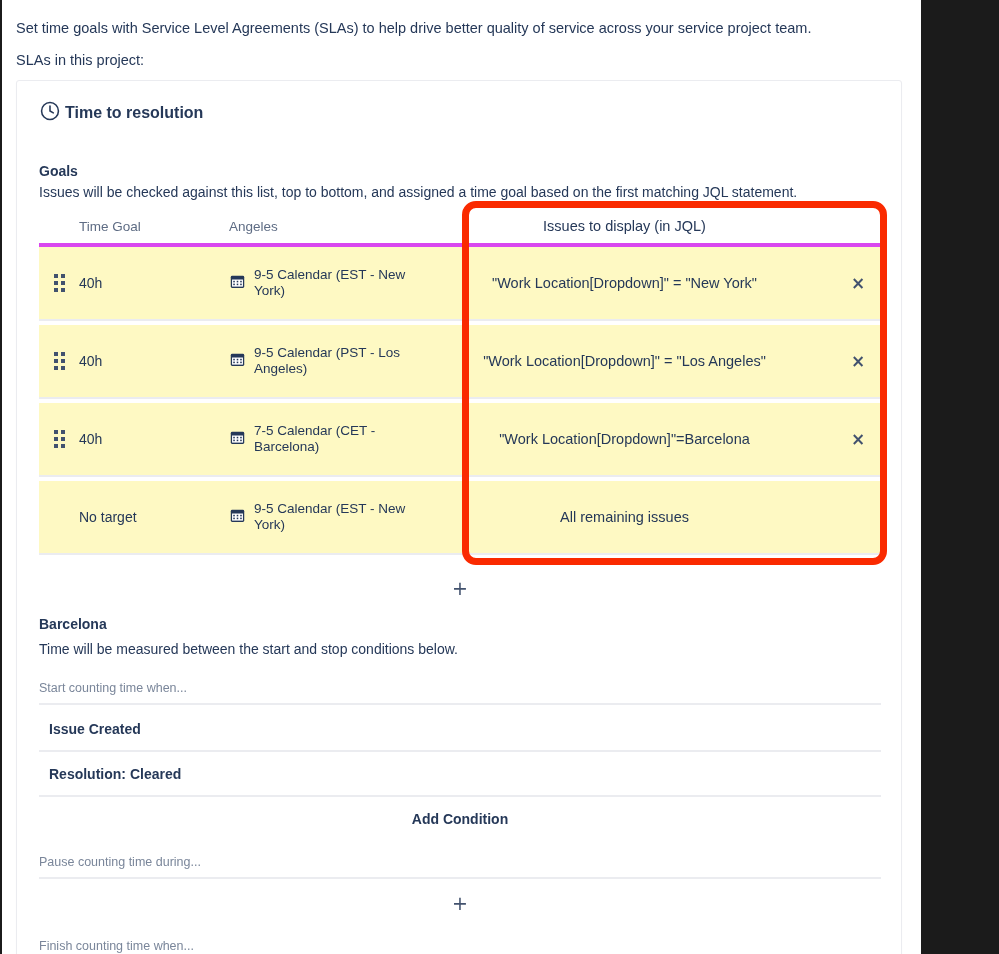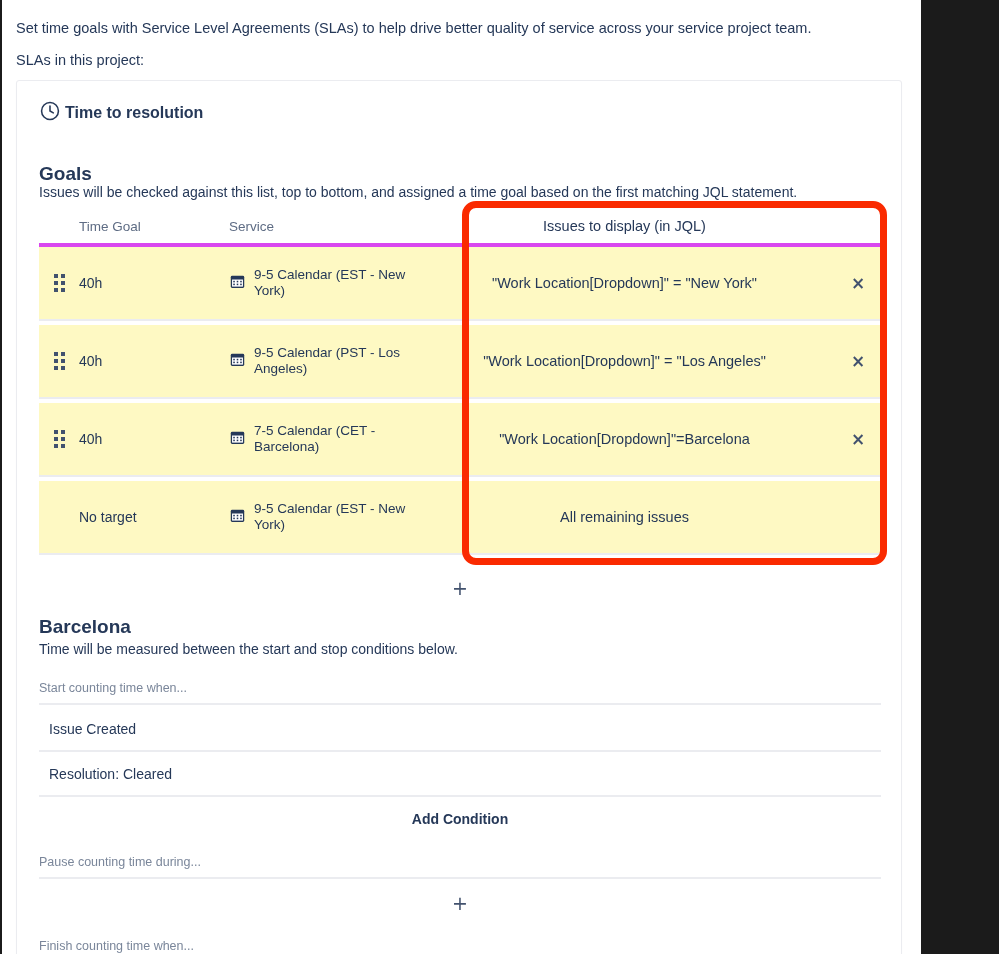--- a/index.html
+++ b/index.html
@@ -54,21 +54,21 @@
   .card-head {
     position: absolute; left: 22px; top: 19px;
     display: flex; align-items: center; gap: 4px;
   }
   .card-head .title {
     font-size: 16px; font-weight: bold; color: #253858;
   }
   .clock-icon { display: block; }
 
   .section-label {
-    position: absolute; font-size: 19px; font-weight: bold; color: #253858;
+    position: absolute; font-size: 14px; font-weight: bold; color: #253858;
   }
   .section-desc {
     position: absolute; font-size: 14px; color: #253858; white-space: nowrap;
   }
 
   
   .goals-table {
     position: absolute; left: 22px; top: 122px; width: 842px;
   }
   .thead {
@@ -130,21 +130,21 @@
   .cond-rule {
     position: absolute; left: 22px; width: 842px; height: 2px;
     background: #ebecf0;
   }
   .cond-item {
     position: absolute; left: 22px; width: 842px; height: 44px;
     background: #ffffff;
     border-bottom: 2px solid #ebecf0;
     display: flex; align-items: center;
     padding-left: 10px;
-    font-size: 14px; color: #253858;
+    font-size: 14px; color: #253858; font-weight: bold;
   }
   .add-condition {
     position: absolute; left: 22px; width: 842px;
     text-align: center;
     font-size: 14px; font-weight: bold; color: #253858;
     cursor: pointer;
   }
 
   
   .annotation-box {
@@ -181,21 +181,21 @@
         <span class="title">Time to resolution</span>
       </div>
 
       <div class="section-label" style="left:22px; top:82px;">Goals</div>
       <div class="section-desc" style="left:22px; top:103px;">Issues will be checked against this list, top to bottom, and assigned a time goal based on the first matching JQL statement.</div>
 
       <div class="goals-table">
         <div class="thead">
           <div class="th c-drag"></div>
           <div class="th c-goal">Time Goal</div>
-          <div class="th c-cal">Service</div>
+          <div class="th c-cal">Angeles</div>
           <div class="th c-jql">Issues to display (in JQL)</div>
           <div class="th c-x"></div>
         </div>
         <div id="goal-rows">
             <div class="trow">
               <div class="cell c-drag">
                 <span class="drag-handle">
                   <i></i>
                   <i></i>
                   <i></i>

